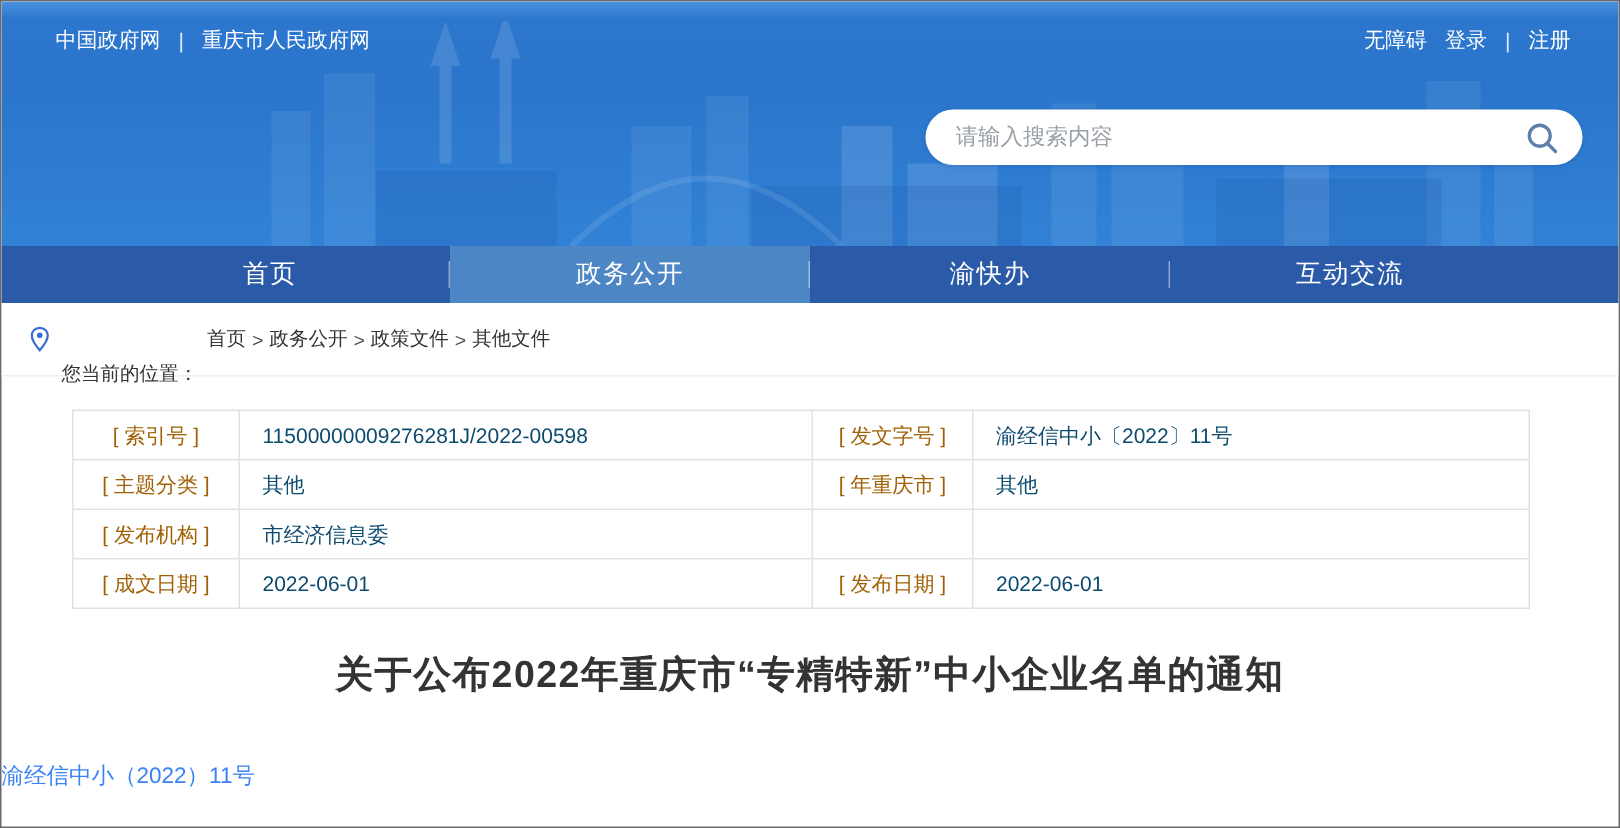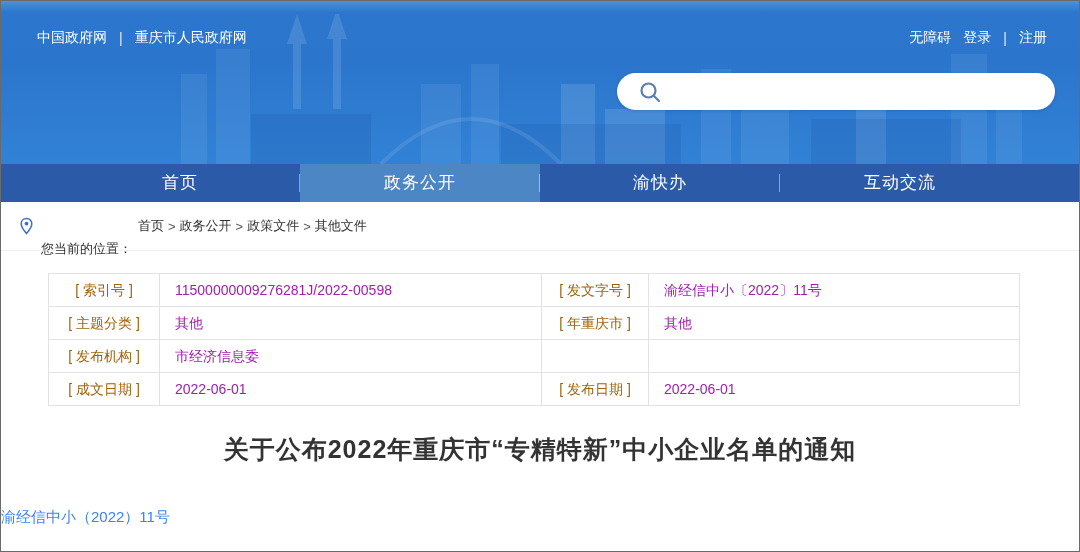--- a/index.html
+++ b/index.html
@@ -22,21 +22,21 @@
     position: relative;
     height: 163px;
     background: linear-gradient(180deg, #4a92de 0%, #2c77cd 7%, #2b76cc 38%, #3182d6 100%);
     overflow: hidden;
   }
   .skyline { position: absolute; left: 0; bottom: 0; width: 1080px; height: 150px; pointer-events: none; }
 
   .topbar {
     position: relative; z-index: 2;
     display: flex; justify-content: space-between; align-items: center;
-    padding: 28px 32px 0 36px;
+    padding: 17px 32px 0 36px;
     color: #fff; font-size: 14px;
   }
   .topbar a { color: #fff; text-decoration: none; cursor: pointer; }
   .tb-left, .tb-right { display: flex; align-items: center; gap: 12px; }
   .tb-div { opacity: .85; }
 
   .brandrow { position: relative; z-index: 2; display: flex; align-items: center; margin: 8px 0 0 28px; }
   .logo { width: 92px; height: 84px; flex: 0 0 auto; }
   .brandtext { margin-left: 14px; }
   .site-name {
@@ -96,21 +96,21 @@
     width: 971px; margin: 22px 0 0 47px;
     border-collapse: collapse; table-layout: fixed;
     font-size: 14px;
   }
   .doc-table td {
     border: 1px solid #e2e2e2;
     height: 32px; line-height: 32px;
     white-space: nowrap; overflow: hidden;
   }
   .doc-table td.lbl { text-align: center; color: #a16207; }
-  .doc-table td.val { padding-left: 15px; color: #a21caf; }
+  .doc-table td.val { padding-left: 15px; color: #0c4a6e; }
 
   
   .article-title {
     margin-top: 27px;
     text-align: center;
     font-size: 25px; font-weight: 700; color: #333;
     letter-spacing: 1px;
   }
   .doc-number { margin-top: 42px; font-size: 15px; color: #3b82f6; }
 </style>
@@ -155,20 +155,21 @@
       <div class="tb-right">
         <a>无障碍</a>
         <a>登录</a>
         <span class="tb-div">|</span>
         <a>注册</a>
       </div>
     </div>
 
 
     <div class="searchbox">
+      <input type="text" value="" placeholder="请输入搜索内容" style="">
       <button class="search-btn" title="">
         <svg viewBox="0 0 26 26" width="26" height="26">
           <circle cx="11.5" cy="11.5" r="7" fill="none" stroke="#5c7fae" stroke-width="2.2"></circle>
           <line x1="16.5" y1="16.5" x2="22" y2="22" stroke="#5c7fae" stroke-width="2.2" stroke-linecap="round"></line>
         </svg>
       </button>
     </div>
   </div>
 
   <div class="nav">

